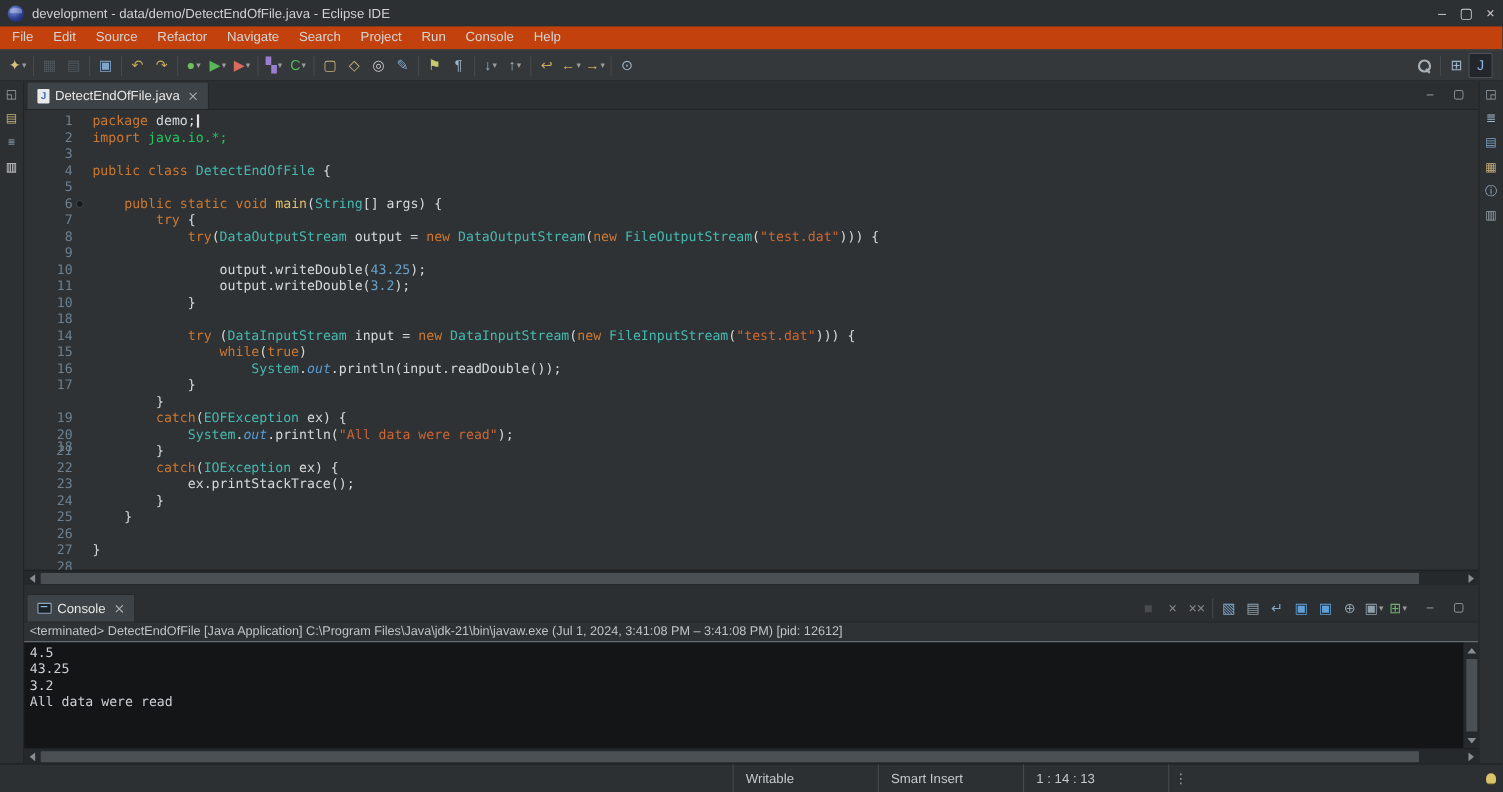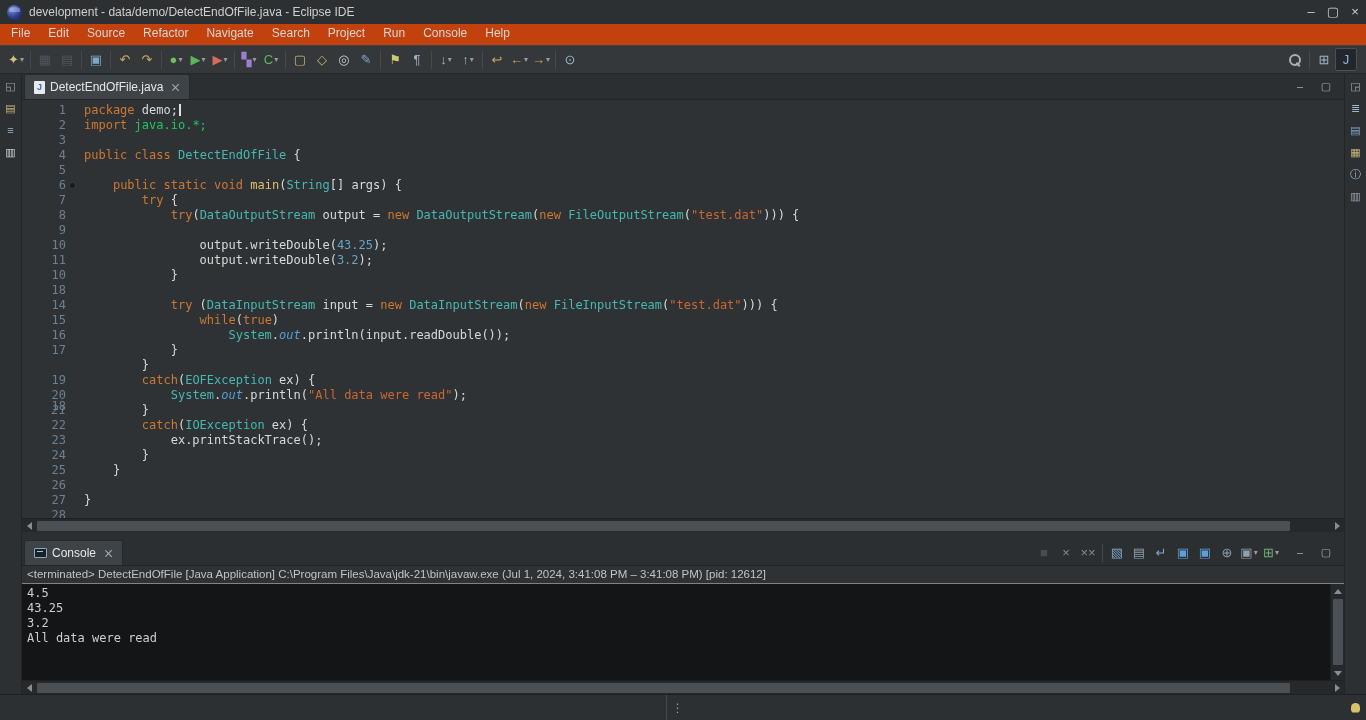--- a/index.html
+++ b/index.html
@@ -429,18 +429,23 @@
           <span class="tb-glyph" style="color: rgb(159, 182, 201);">ⓘ</span>
         </div>
         <div class="tb-btn">
           <span class="tb-glyph" style="color: rgb(154, 166, 174);">▥</span>
         </div>
       </div>
   </div>
 
   <div class="statusbar">
     <div class="sb-spacer"></div>
+    <div class="sb-cells">
+        <div class="sb-cell">Writable</div>
+        <div class="sb-cell">Smart Insert</div>
+        <div class="sb-cell">1 : 14 : 13</div>
+      </div>
     <div class="sb-overflow">⋮</div>
     <div class="sb-grow"></div>
     <div class="sb-notif"></div>
   </div>
 
 </div>
 
 </body></html>

